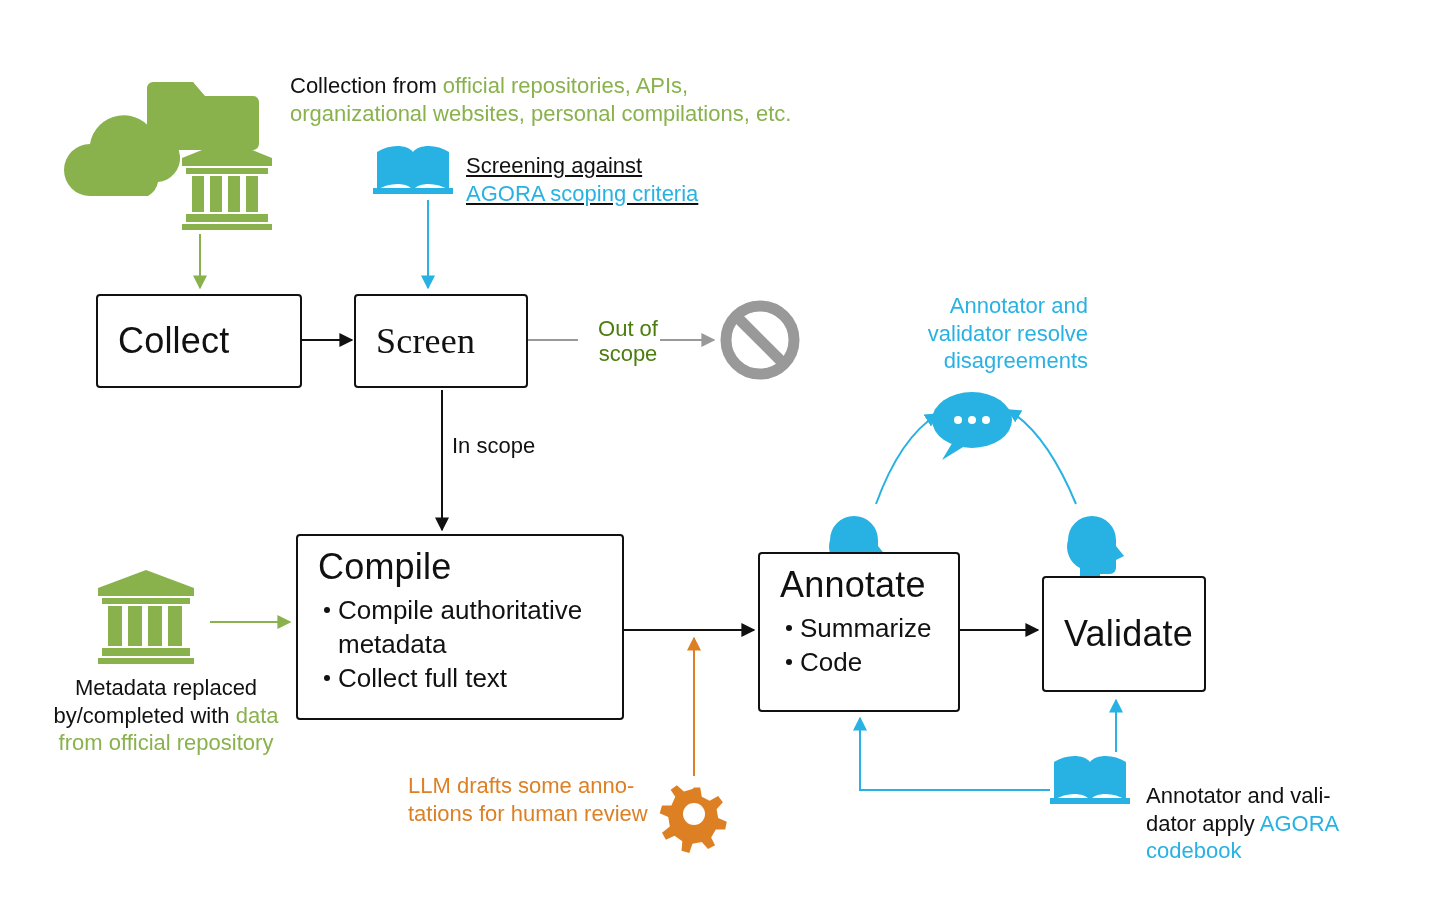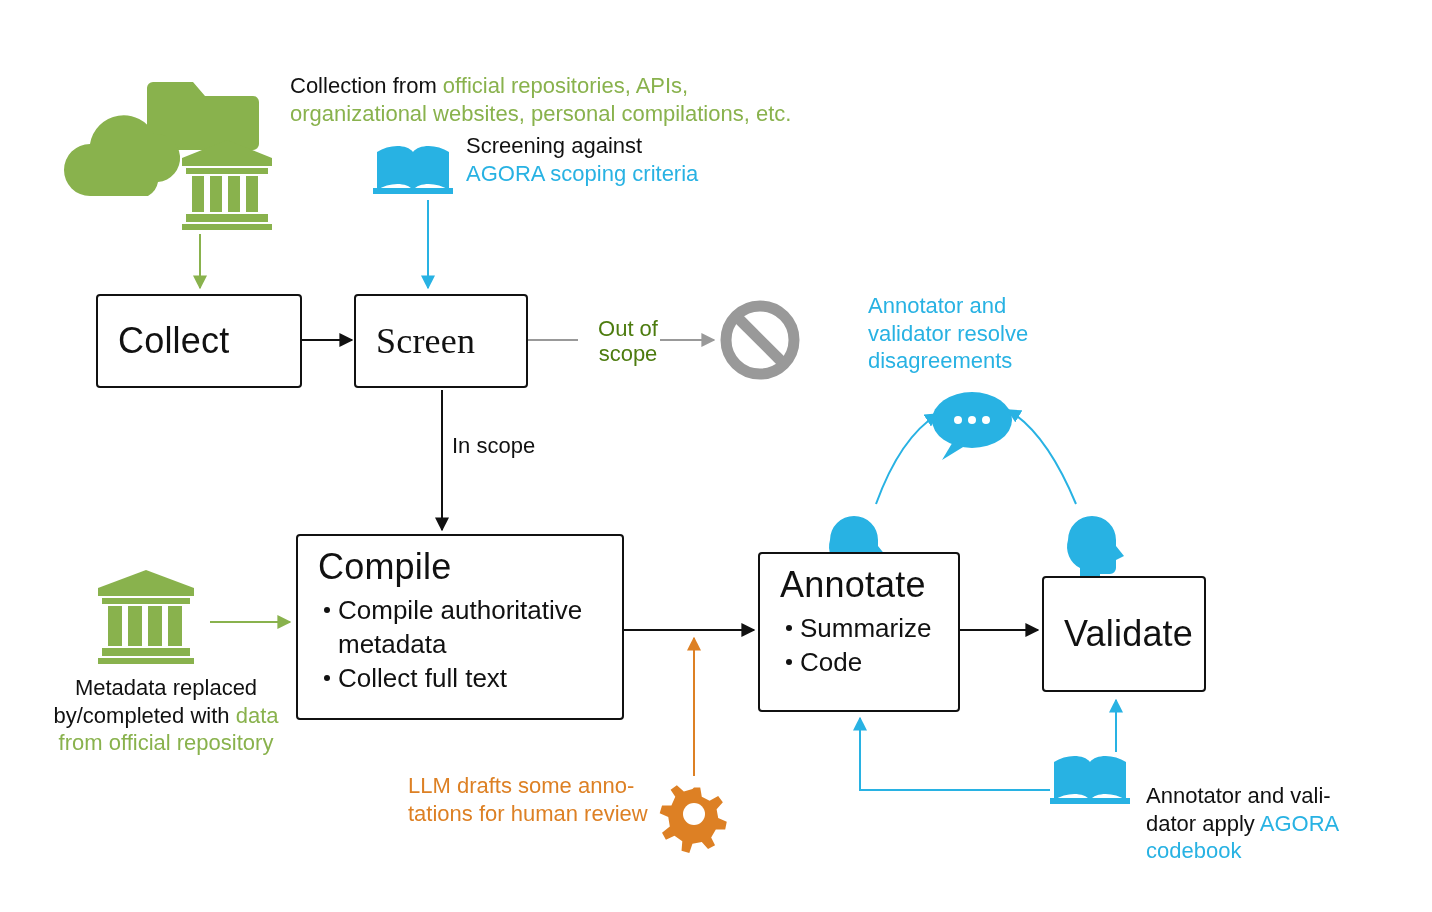--- a/index.html
+++ b/index.html
@@ -218,33 +218,33 @@
   </div>
 
   <div class="box" style="left:1042px; top:576px; width:164px; height:116px; display:flex; align-items:center; justify-content:flex-start;">
     <span class="box-title">Validate</span>
   </div>
 
   <div class="label" style="left:290px; top:72px; width:520px;">
     <span>Collection from </span><span class="green">official repositories, APIs, organizational websites, personal compilations, etc.</span>
   </div>
 
-  <div class="label" style="left:466px; top:132px; width:250px;">
+  <div class="label" style="left:466px; top:152px; width:250px;text-decoration:underline;">
     <span>Screening against </span><span class="cyan">AGORA scoping criteria</span>
   </div>
 
   <div class="label gray" style="left:588px; top:316px; width:80px; line-height:1.15;">Out of scope</div>
 
   <div class="label" style="left:452px; top:432px;">In scope</div>
 
   <div class="label" style="left:38px; top:674px; width:256px; text-align:center;">
     <span>Metadata replaced by/completed with </span><span class="green">data from official repository</span>
   </div>
 
   <div class="label orange" style="left:408px; top:772px; width:250px;">LLM drafts some anno-tations for human review</div>
 
-  <div class="label cyan" style="left:868px; top:292px; width:220px; text-align:left;">Annotator and validator resolve disagreements</div>
+  <div class="label cyan" style="left:868px; top:292px; width:220px; text-align:right;">Annotator and validator resolve disagreements</div>
 
   <div class="label" style="left:1146px; top:756px; width:220px;margin-top:26px;">
     <span>Annotator and vali-dator apply </span><span class="cyan">AGORA codebook</span>
   </div>
 
 </div>
 
 </body></html>

